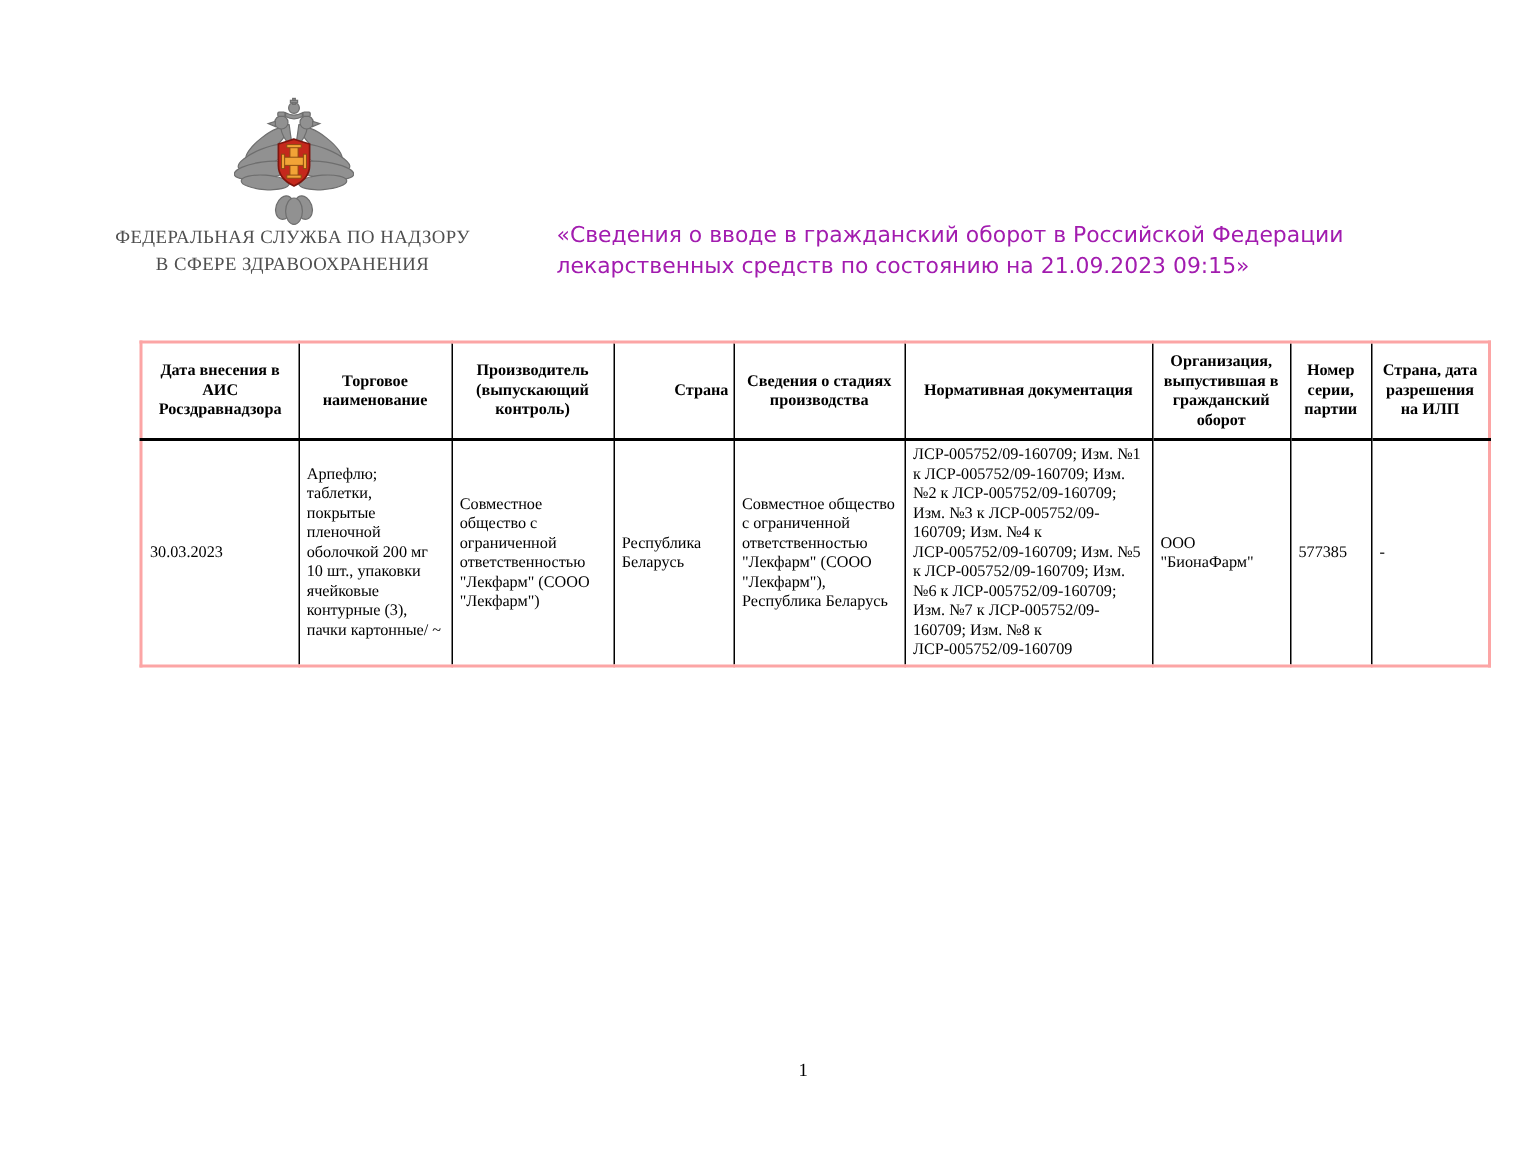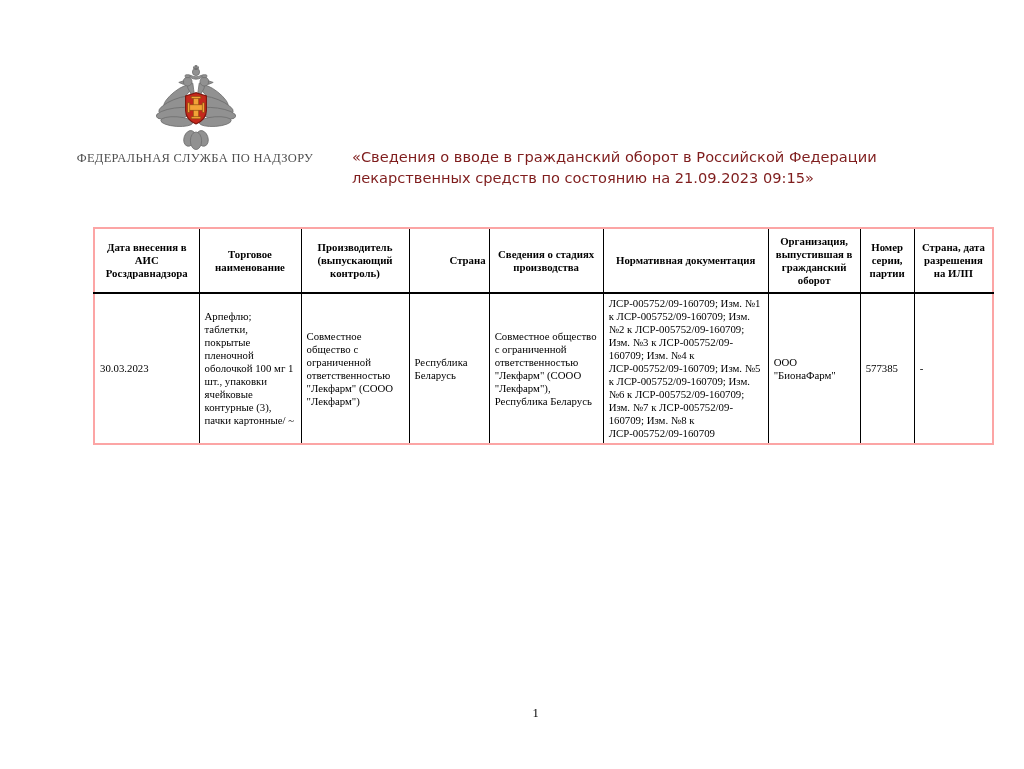--- a/index.html
+++ b/index.html
@@ -16,23 +16,23 @@
 
   .emblem{position:absolute; left:156px; top:64px; width:80px; height:88px;}
 
   .agency{
     position:absolute; left:40px; top:149px; width:310px;
     text-align:center; font-size:12.5px; line-height:18px;
     color:var(--agency-text); letter-spacing:0.3px;
   }
 
   .doc-title{
-    position:absolute; left:352px; top:146px; width:566px;
+    position:absolute; left:371px; top:146px; width:566px;
     font-family:"DejaVu Sans", sans-serif;
-    font-size:14.6px; line-height:21px; color:#7f1d1d;
+    font-size:14.6px; line-height:21px; color:#a21caf;
   }
 
   table.tbl{
     position:absolute; left:93px; top:227px;
     border-collapse:collapse; table-layout:fixed;
     border:2px solid #fca5a5;
     font-size:10.8px; line-height:13px;
   }
   table.tbl th{
     border:1px solid #000; border-bottom:2px solid #000;
@@ -99,20 +99,21 @@
       <rect x="40.5" y="51" width="19" height="6.8"></rect>
       <rect x="44" y="40.5" width="12" height="2.6"></rect>
       <rect x="44" y="65.9" width="12" height="2.6"></rect>
       <rect x="39.6" y="48.5" width="2.6" height="12"></rect>
       <rect x="57.8" y="48.5" width="2.6" height="12"></rect>
     </g>
   </svg>
 
   <div class="agency">
     <div>ФЕДЕРАЛЬНАЯ СЛУЖБА ПО НАДЗОРУ</div>
+    <div>В СФЕРЕ ЗДРАВООХРАНЕНИЯ</div>
   </div>
 
   <div class="doc-title">«Сведения о вводе в гражданский оборот в Российской Федерации лекарственных средств по состоянию на 21.09.2023 09:15»</div>
 
   <table class="tbl">
     <thead>
       <tr id="header-row">
           <th style="width: 105px;">Дата внесения в АИС Росздравнадзора</th>
           <th style="width: 102px;">Торговое наименование</th>
           <th style="width: 108px;">Производитель (выпускающий контроль)</th>
@@ -120,21 +121,21 @@
           <th style="width: 114px;">Сведения о стадиях производства</th>
           <th style="width: 165px;">Нормативная документация</th>
           <th style="width: 92px;">Организация, выпустившая в гражданский оборот</th>
           <th style="width: 54px;">Номер серии, партии</th>
           <th style="width: 79px;">Страна, дата разрешения на ИЛП</th>
         </tr>
     </thead>
     <tbody id="table-body">
         <tr>
           <td>30.03.2023</td>
-          <td>Арпефлю; таблетки, покрытые пленочной оболочкой 100 мг 1 шт., упаковки ячейковые контурные (3), пачки картонные/ ~</td>
+          <td>Арпефлю; таблетки, покрытые пленочной оболочкой 200 мг 10 шт., упаковки ячейковые контурные (3), пачки картонные/ ~</td>
           <td>Совместное общество с ограниченной ответственностью "Лекфарм" (СООО "Лекфарм")</td>
           <td>Республика Беларусь</td>
           <td>Совместное общество с ограниченной ответственностью "Лекфарм" (СООО "Лекфарм"), Республика Беларусь</td>
           <td>ЛСР-005752/09-160709; Изм. №1 к ЛСР-005752/09-160709; Изм. №2 к ЛСР-005752/09-160709; Изм. №3 к ЛСР-005752/09-160709; Изм. №4 к ЛСР-005752/09-160709; Изм. №5 к ЛСР-005752/09-160709; Изм. №6 к ЛСР-005752/09-160709; Изм. №7 к ЛСР-005752/09-160709; Изм. №8 к ЛСР-005752/09-160709</td>
           <td>ООО "БионаФарм"</td>
           <td>577385</td>
           <td>-</td>
         </tr>
       </tbody>
   </table>

